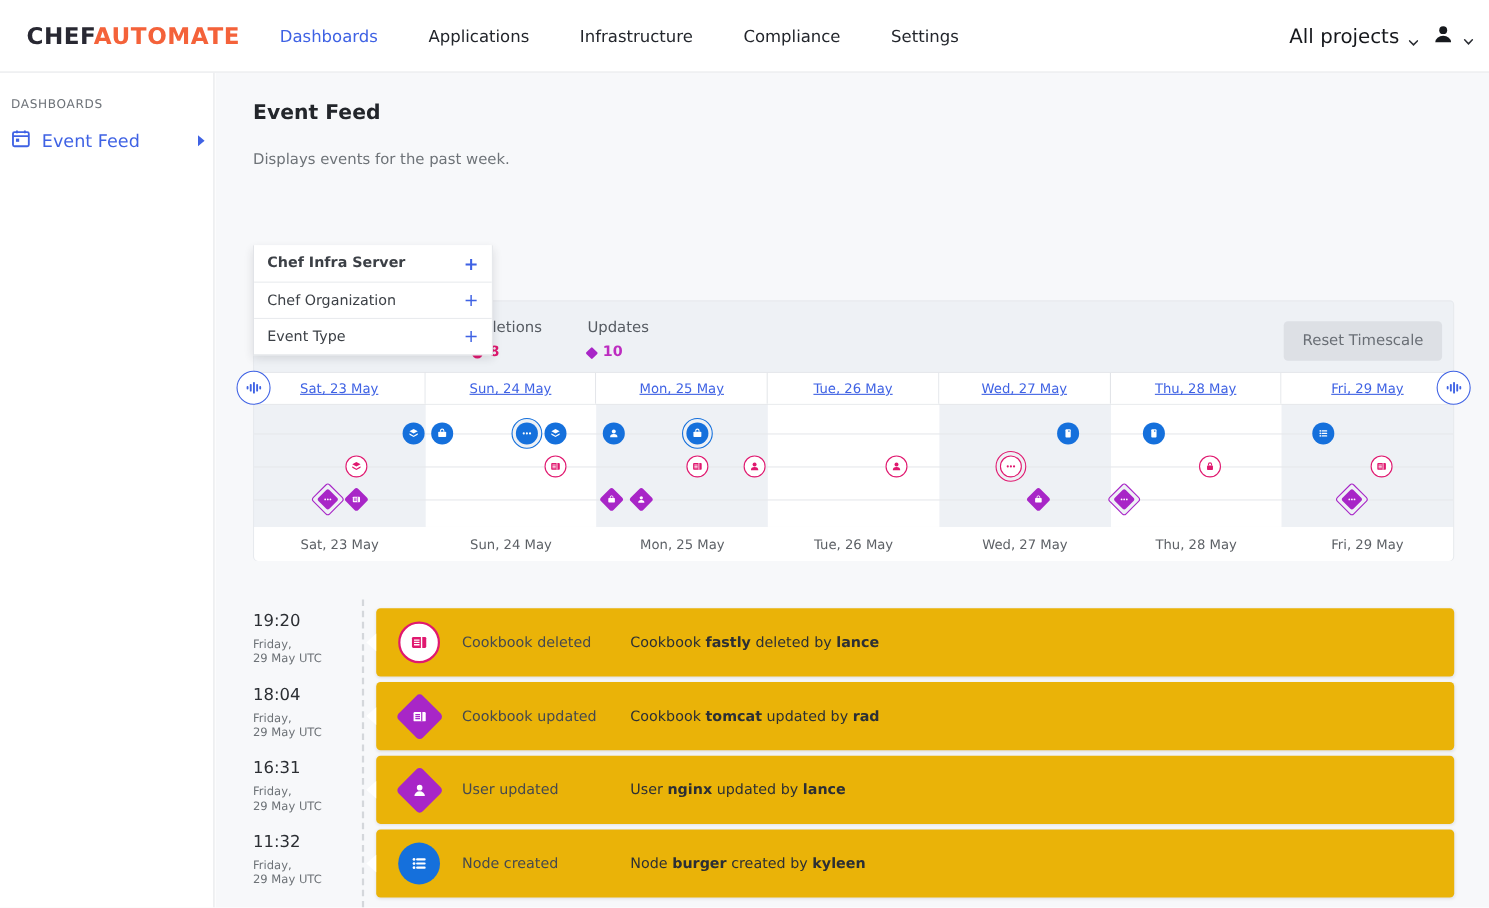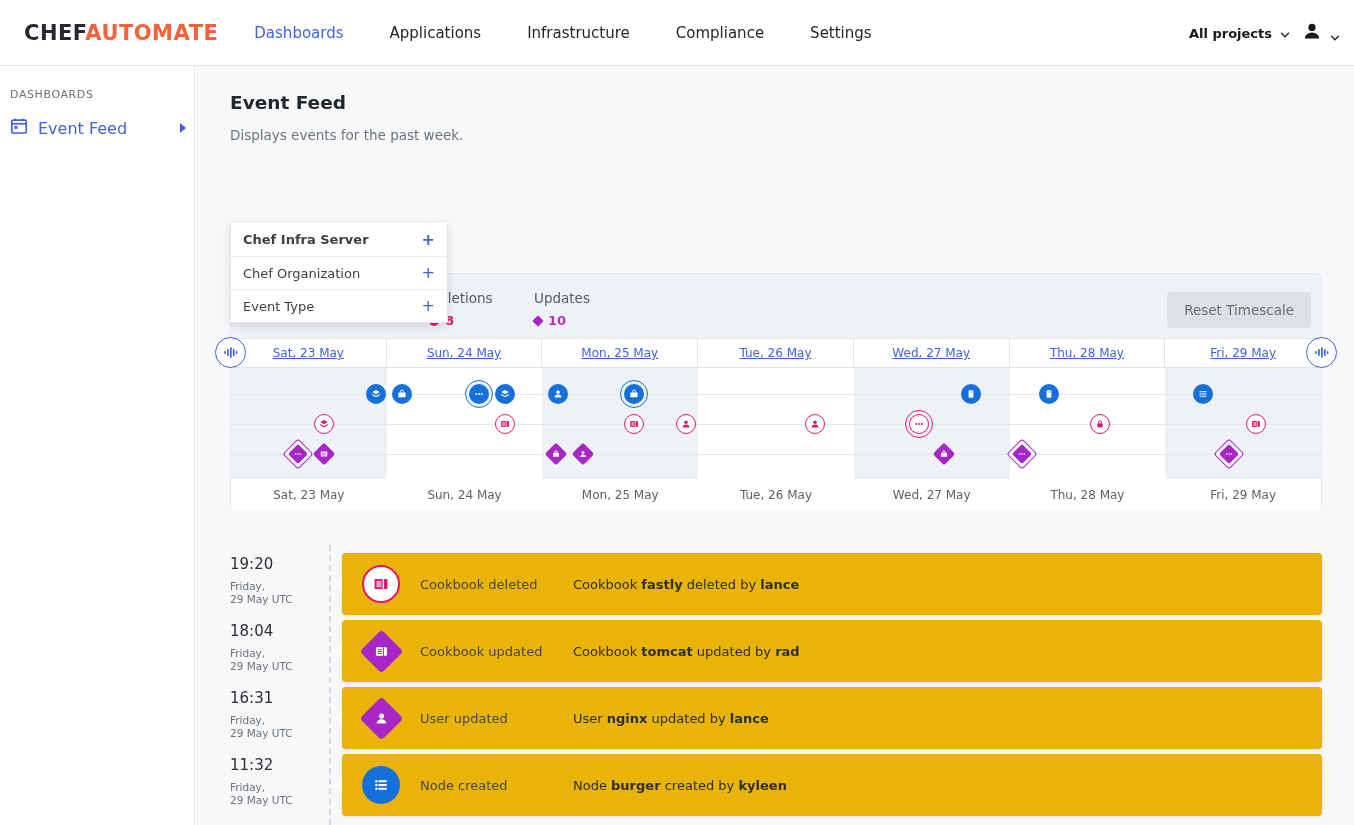--- a/index.html
+++ b/index.html
@@ -9,36 +9,36 @@
   
   .topnav { position:absolute; top:0; left:0; width:1354px; height:66px; background:#fff;
             border-bottom:1px solid #e5e7ea; display:flex; align-items:center; z-index:50; }
   .brand { margin-left:24px; font-size:21px; font-weight:bold; letter-spacing:.5px; white-space:nowrap; }
   .brand .chef { color:#282832; }
   .brand .automate { color:#f4623a; }
   .navlinks { display:flex; margin-left:36px; gap:46px; }
   .navlink { font-size:15px; color:#23262c; text-decoration:none; cursor:pointer; }
   .navlink.active { color:#3f62e4; }
   .nav-right { position:absolute; right:14px; top:0; height:66px; display:flex; align-items:center; gap:10px; }
-  .proj { display:flex; align-items:center; gap:8px; font-size:13px; font-weight:bold; color:#15171b; cursor:pointer; }
+  .proj { display:flex; align-items:center; gap:8px; font-size:18px; font-weight:normal; color:#15171b; cursor:pointer; }
   .chev { width:10px; height:10px; display:inline-block; }
   .usermenu { display:flex; align-items:center; gap:6px; cursor:pointer; }
 
   
   .sidebar { position:absolute; top:66px; left:0; width:195px; bottom:0; background:#fff;
              border-right:1px solid #e3e5e8; z-index:20; }
   .side-sec { margin:22px 0 0 10px; font-size:11px; letter-spacing:.6px; color:#6d7278; }
   .side-item { display:flex; align-items:center; margin:16px 8px 0 10px; color:#3f62e4; font-size:16px; cursor:pointer; }
   .side-item .lbl { margin-left:10px; flex:1; }
   .side-arrow { width:0; height:0; border-left:6px solid #3f62e4; border-top:5px solid transparent; border-bottom:5px solid transparent; }
 
   
   .main { position:absolute; left:196px; top:66px; width:1158px; bottom:0; background:#f7f8fa; }
   .page-title { position:absolute; left:34px; top:26px; font-size:18.5px; font-weight:bold; color:#23262b; }
-  .page-sub { position:absolute; left:34px; top:61px; font-size:13.5px; color:#6e7378; }
+  .page-sub { position:absolute; left:34px; top:71px; font-size:13.5px; color:#6e7378; }
 
   .filterbox { position:absolute; left:34px; top:109px; width:1092px; height:46px; background:#fff;
                border:2px solid #76a1e9; border-radius:4px; box-shadow:0 1px 3px rgba(63,98,228,.18);
                padding:0 16px; font-size:14px; color:#3c4046; font-family:inherit; outline:none; }
   .filterbox::placeholder { color:#9aa0a7; }
 
   .dropdown { position:absolute; left:34px; top:157px; width:218px; background:#fff; z-index:40;
               border:1px solid #e2e4e8; border-top:none; box-shadow:0 3px 8px rgba(40,44,50,.14); }
   .dd-row { display:flex; align-items:center; justify-content:space-between; height:33px; padding:0 12px;
             border-top:1px solid #e9ebee; cursor:pointer; background:#fff; }

